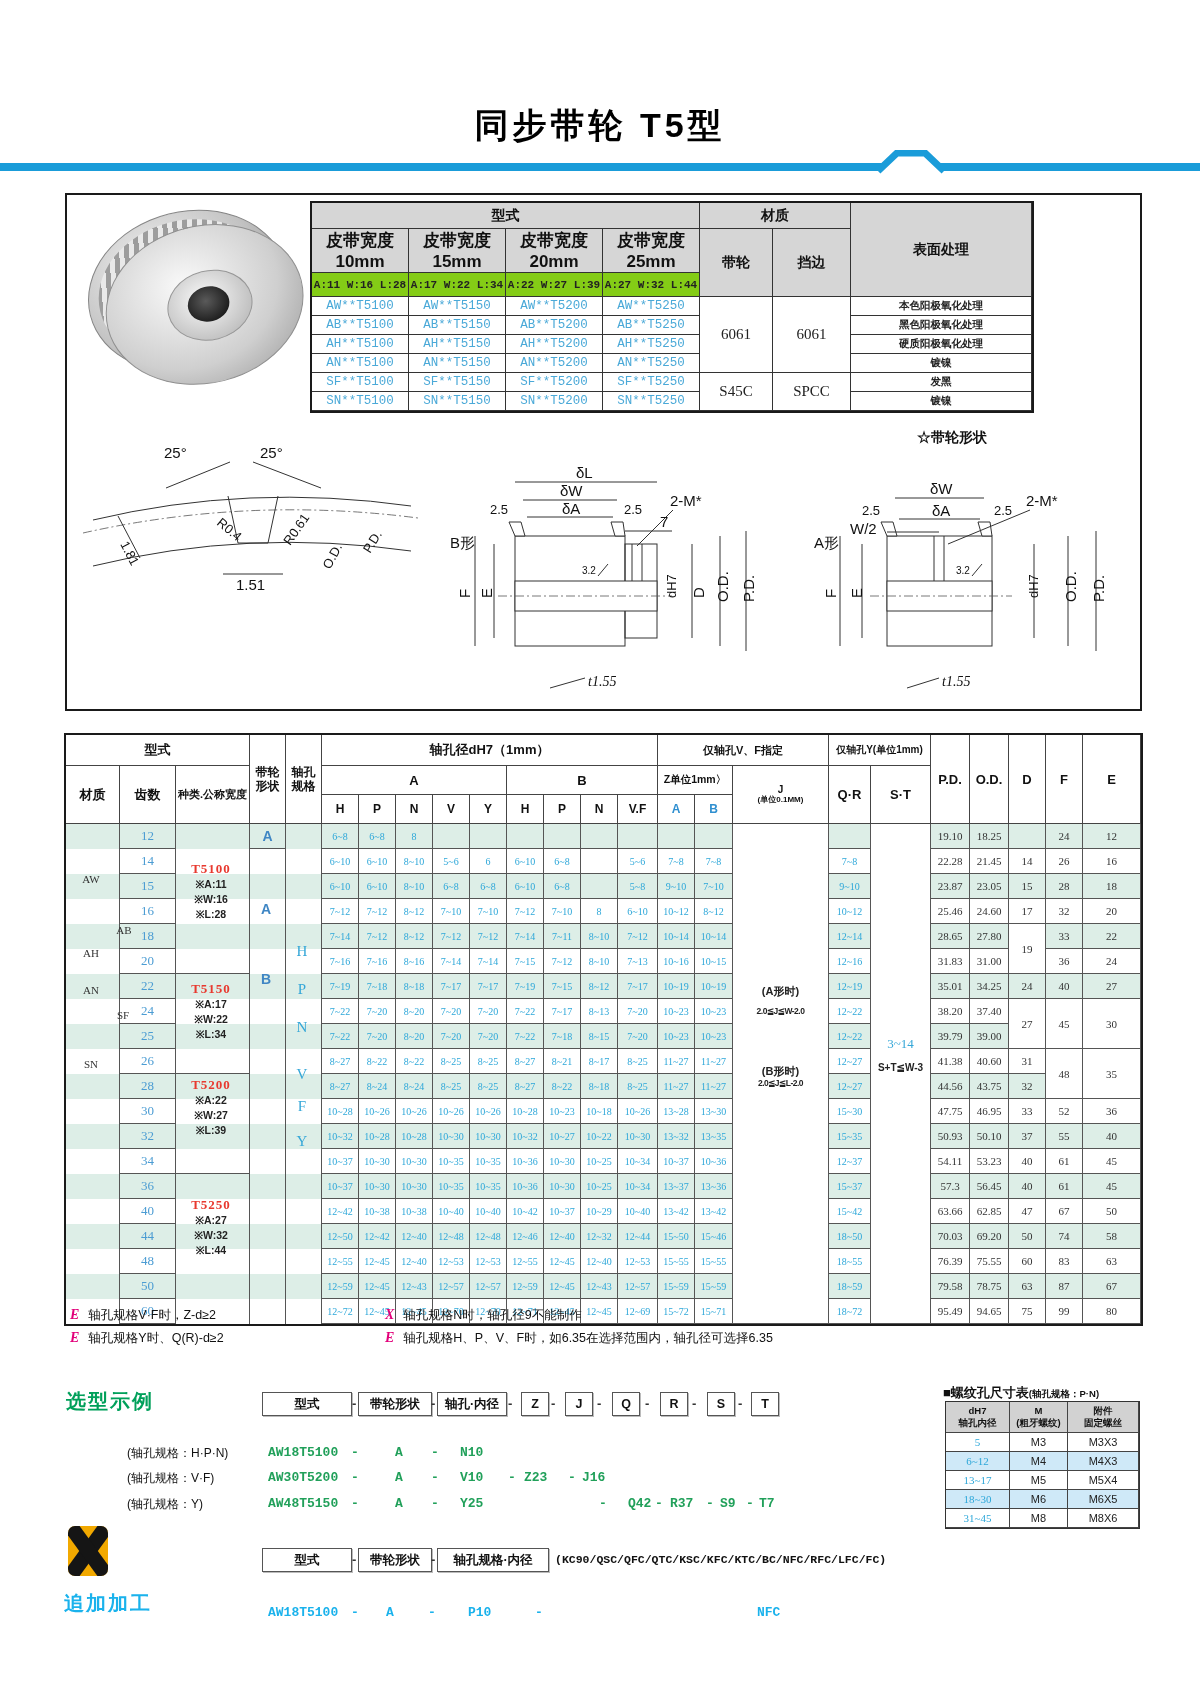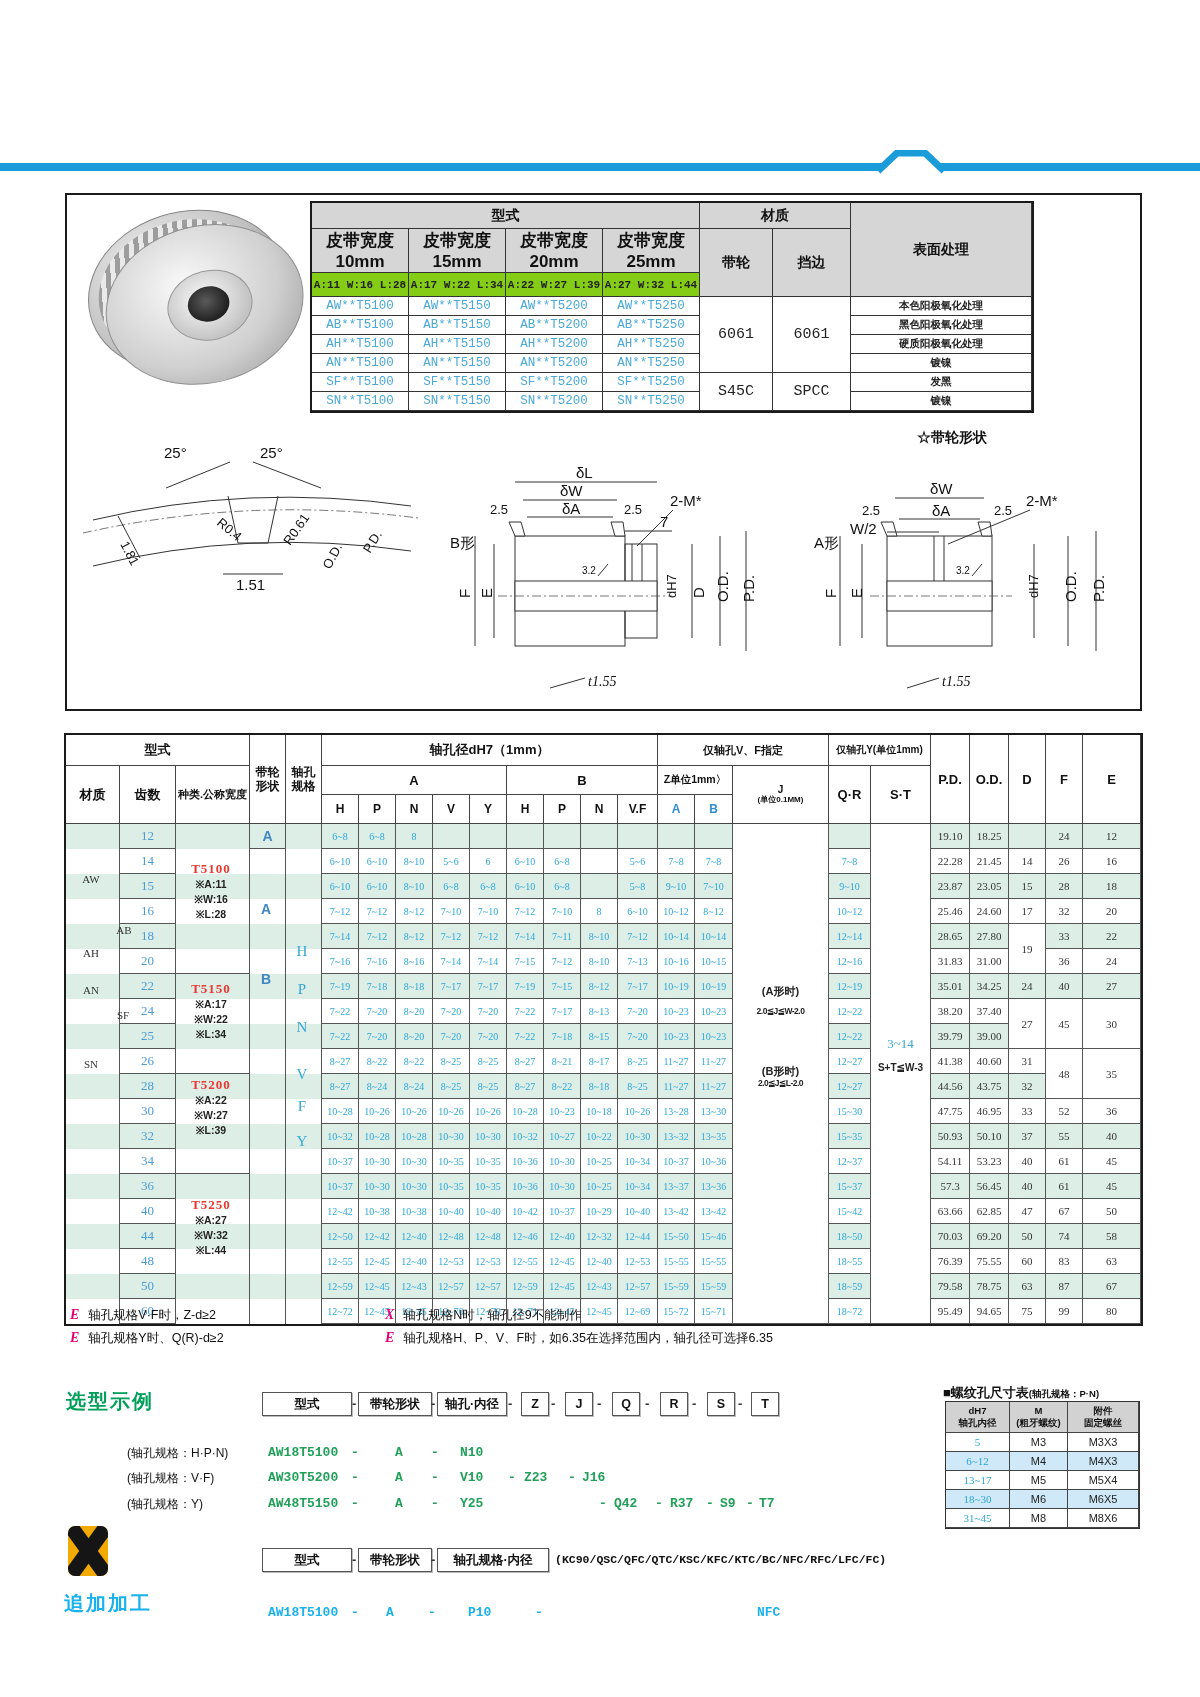--- a/index.html
+++ b/index.html
@@ -30,21 +30,21 @@
 
   
   .model-table{left:310px;top:201px;border-collapse:separate;border-spacing:0;table-layout:fixed;
      border:2px solid #1a1a1a;background:#fff;}
   .model-table th,.model-table td{border-right:1px solid #333;border-bottom:1px solid #333;
      text-align:center;vertical-align:middle;padding:0;overflow:hidden;}
   .model-table th{background:#d6d6d6;font-size:14px;font-weight:bold;}
   .model-table th.wl{font-size:17px;}
   .model-table .dims{background:#84cc16;font-family:"Liberation Mono",monospace;font-size:11px;font-weight:bold;color:#222;}
   .model-table td.code{color:#4aa9d8;font-family:"Liberation Mono",monospace;font-size:12.5px;height:18px;}
-  .model-table td.matcell{font-family:Liberation Mono, monospace;font-size:15px;color:#222;}
+  .model-table td.matcell{font-family:Liberation Serif, serif;font-size:15px;color:#222;}
   .model-table td.surf{font-size:10.5px;font-weight:bold;color:#222;}
 
   .shape-title{left:893px;top:429px;font-size:14px;font-weight:bold;margin-left:24px;}
   .tooth-notes{left:95px;top:598px;font-size:11px;color:#222;line-height:17px;}
   .tooth-notes .star{margin-left:-13px;}
 
   svg text{font-family:"Liberation Sans",sans-serif;fill:#111;}
   svg .dim{font-size:13px;}
   svg .dimb{font-size:15px;}
   svg .ital{font-family:"Liberation Serif",serif;font-style:italic;font-size:14px;}
@@ -125,20 +125,21 @@
   .xlogo i{position:absolute;left:13px;top:-10px;width:15px;height:70px;background:#151515;}
   .xlogo i.b1{transform:rotate(36deg);}
   .xlogo i.b2{transform:rotate(-36deg);}
   .add-heading{left:64px;top:1590px;font-size:20px;font-weight:bold;color:#1ab2ec;letter-spacing:2px;}
 </style>
 </head>
 <body>
 
 <div class="page">
 
+  <div class="abs title">同步带轮 T5型</div>
   <svg class="abs divider" width="1200" height="26" viewBox="0 0 1200 26">
     <rect x="0" y="13" width="882" height="8" fill="#1a9cd9"></rect>
     <rect x="940" y="13" width="260" height="8" fill="#1a9cd9"></rect>
     <path d="M878,21 L897,3 L925,3 L944,21" fill="none" stroke="#1a9cd9" stroke-width="7" stroke-linejoin="miter"></path>
   </svg>
 
   <div class="abs frame1"></div>
 
   <div class="abs pulley">
     <div class="rot">
@@ -976,21 +977,21 @@
       <span class="ex-part abs" style="left: 524px; top: 1470px;">Z23</span>
       <span class="ex-part abs" style="left: 568px; top: 1470px;">-</span>
       <span class="ex-part abs" style="left: 582px; top: 1470px;">J16</span>
       <div class="ex-label abs" style="left: 127px; top: 1496px;">(轴孔规格：Y)</div>
       <span class="ex-part abs" style="left: 268px; top: 1496px;">AW48T5150</span>
       <span class="ex-part abs" style="left: 351px; top: 1496px;">-</span>
       <span class="ex-part abs" style="left: 395px; top: 1496px;">A</span>
       <span class="ex-part abs" style="left: 431px; top: 1496px;">-</span>
       <span class="ex-part abs" style="left: 460px; top: 1496px;">Y25</span>
       <span class="ex-part abs" style="left: 599px; top: 1496px;">-</span>
-      <span class="ex-part abs" style="left: 614px; top: 1496px;">Q42</span>
+      <span class="ex-part abs" style="left: 628px; top: 1496px;">Q42</span>
       <span class="ex-part abs" style="left: 655px; top: 1496px;">-</span>
       <span class="ex-part abs" style="left: 670px; top: 1496px;">R37</span>
       <span class="ex-part abs" style="left: 706px; top: 1496px;">-</span>
       <span class="ex-part abs" style="left: 720px; top: 1496px;">S9</span>
       <span class="ex-part abs" style="left: 746px; top: 1496px;">-</span>
       <span class="ex-part abs" style="left: 759px; top: 1496px;">T7</span>
     </div>
 
   <div class="abs tt-title"><span>■螺纹孔尺寸表</span><span class="sfx">(轴孔规格：P·N)</span></div>
   <table class="abs thread-table">

